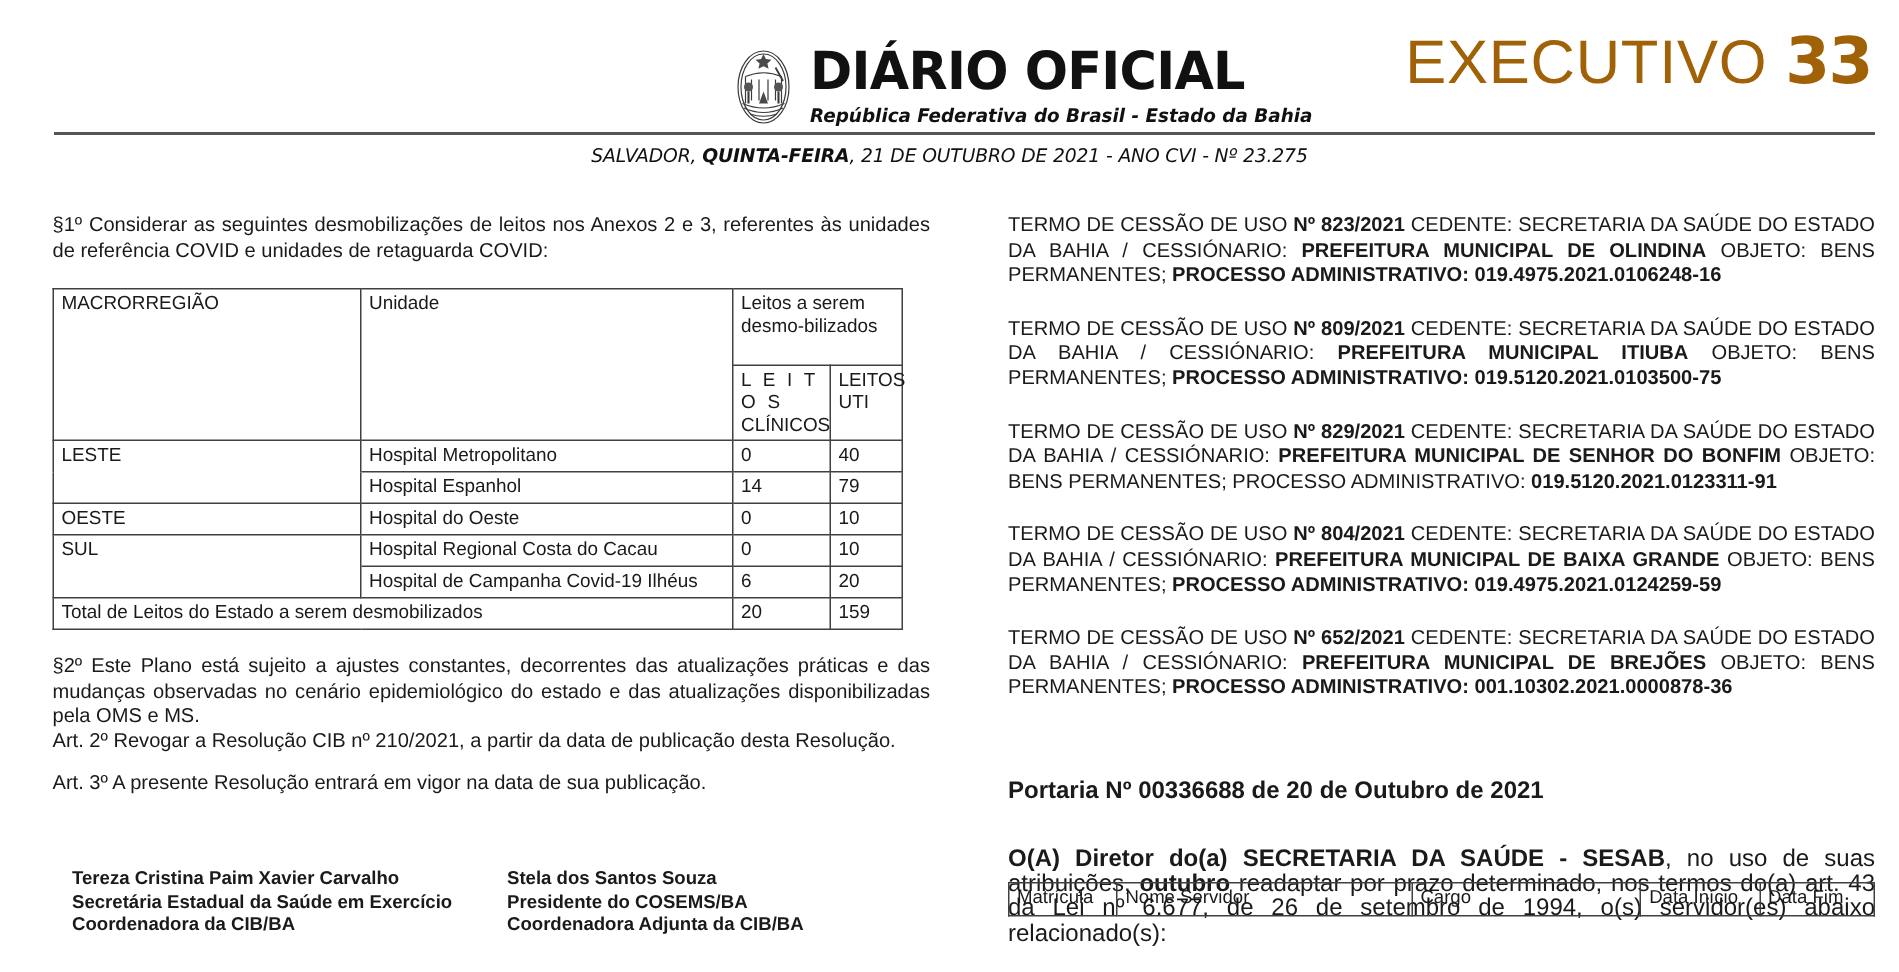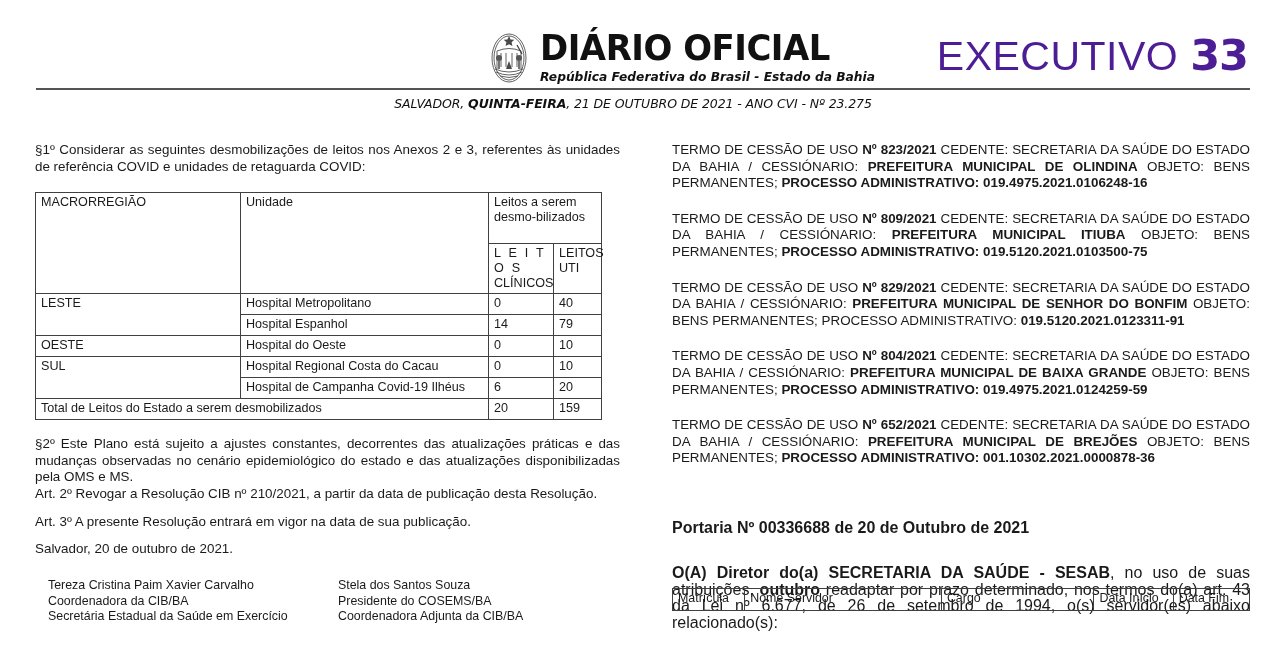--- a/index.html
+++ b/index.html
@@ -40,25 +40,25 @@
     font-size:12.5px;
     line-height:16px;
     color:#111;
     white-space:nowrap;
     margin-top:1px;
     transform:scaleX(0.98);
     transform-origin:left center;
   }
 
   .executivo{
-    position:absolute;right:18px;top:32px;
+    position:absolute;right:18px;top:12px;
     font-family:"Liberation Sans","DejaVu Sans",sans-serif;
     font-size:41px;
-    line-height:46px;
-    color:#4c1d95;
+    line-height:58px;
+    color:#a16207;
     white-space:nowrap;
     letter-spacing:0.5px;
   }
   .executivo .num{
     font-family:"DejaVu Sans","Liberation Sans",sans-serif;
     font-weight:bold;
     font-size:43px;
     letter-spacing:-1px;
   }
 
@@ -130,21 +130,21 @@
   #serv-table .c-fim{width:76px;}
   #serv-table td{height:17px;padding:2px 5px;}
   #serv-table td.ctr{text-align:center;}
 
   
   .sig-wrap{position:absolute;left:48px;top:578px;width:560px;}
   .sig-grid{display:flex;}
   .sig-col{font-size:12.4px;line-height:15.6px;}
   .sig-col.a{width:290px;}
   .sig-col.b{width:270px;}
-  .sig-line{white-space:nowrap;}
+  .sig-line{white-space:nowrap;font-weight:bold;}
 
   
   .termo{
     text-align:justify;
     font-size:13.4px;
     line-height:16.6px;
     margin-bottom:19px;
   }
   .termo:last-child{margin-bottom:0;}
   .termo b{font-weight:bold;}
@@ -261,29 +261,28 @@
         </tr>
       </tbody>
     </table>
 
     <div class="gap-md"></div>
     <p class="para">§2º  Este Plano está sujeito a ajustes constantes, decorrentes das atualizações práticas e das mudanças observadas no cenário epidemiológico do estado e das atualizações disponibilizadas pela OMS e MS.</p>
     <p class="para">Art. 2º  Revogar a Resolução CIB nº 210/2021, a partir da data de publicação desta Resolução.</p>
     <div class="gap-sm"></div>
     <p class="para">Art. 3º  A presente Resolução entrará em vigor na data de sua publicação.</p>
     <div class="gap-sm"></div>
-    <p class="para">Salvador, 20 de outubro de 2021.</p>
   </div>
 
   <div class="sig-wrap">
     <div class="sig-grid">
       <div class="sig-col a">
         <div class="sig-line">Tereza Cristina Paim Xavier Carvalho</div>
+        <div class="sig-line">Secretária Estadual da Saúde em Exercício</div>
         <div class="sig-line">Coordenadora da CIB/BA</div>
-        <div class="sig-line">Secretária Estadual da Saúde em Exercício</div>
       </div>
       <div class="sig-col b">
         <div class="sig-line">Stela dos Santos Souza</div>
         <div class="sig-line">Presidente do COSEMS/BA</div>
         <div class="sig-line">Coordenadora Adjunta da CIB/BA</div>
       </div>
     </div>
   </div>
 
   <div class="col col-right">

